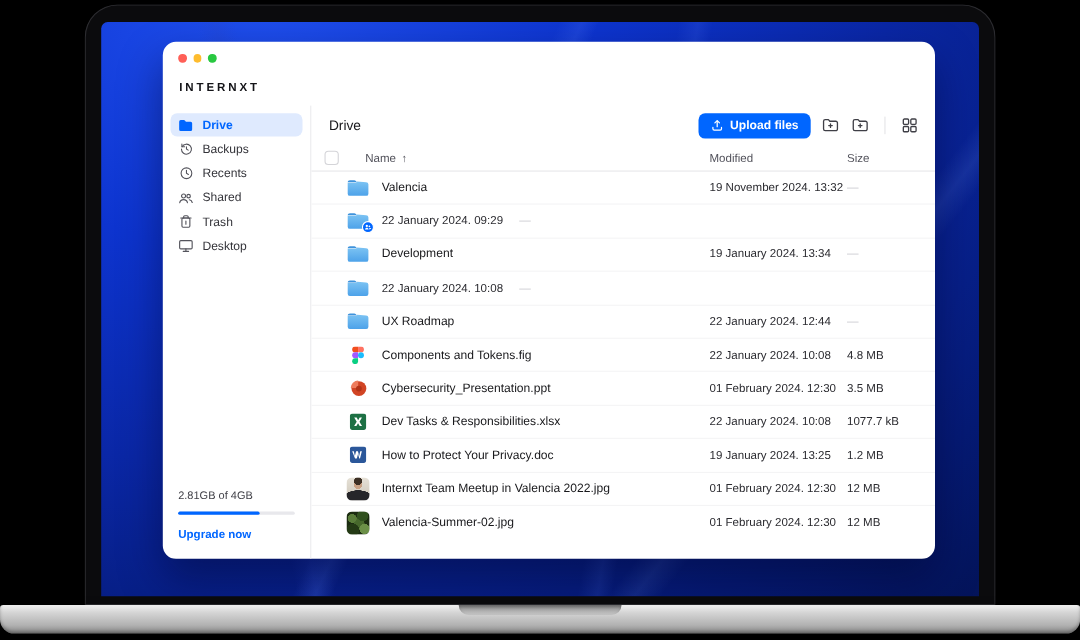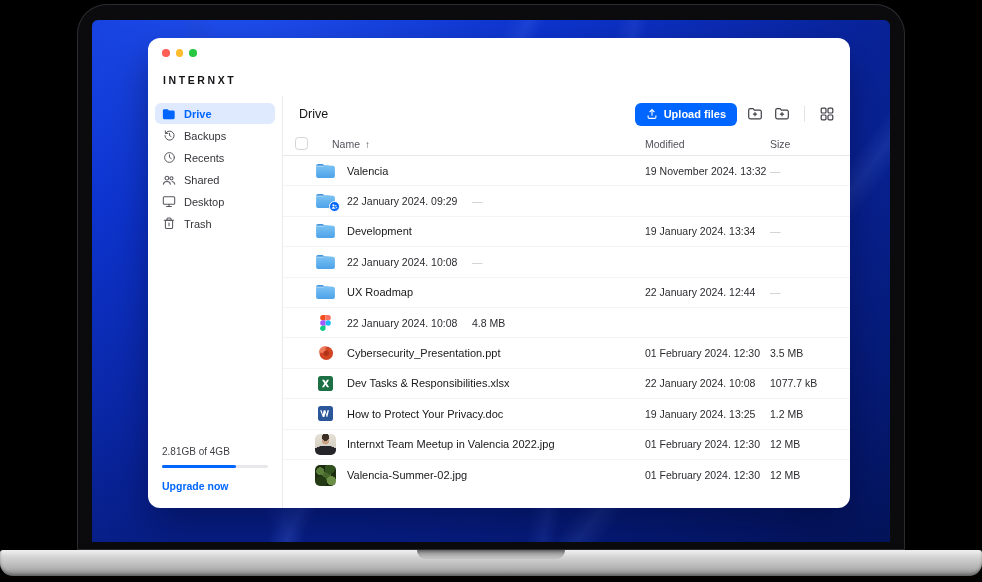--- a/index.html
+++ b/index.html
@@ -152,37 +152,37 @@
                       <circle cx="5.6" cy="4.4" r="2.1"></circle>
                       <path d="M1.6 11.4c.3-2 1.9-3.2 4-3.2s3.7 1.2 4 3.2"></path>
                       <circle cx="10.8" cy="4.6" r="1.8"></circle>
                       <path d="M11.6 8.3c1.6.2 2.7 1.3 3 2.9"></path>
                     </svg>
                   </span>
                   <span>Shared</span>
                 </div>
                 <div class="nav-item">
                   <span class="nav-icon">
-                    <svg width="14" height="13" viewBox="0 0 16 14" fill="none" stroke="currentColor" stroke-width="1.2" stroke-linecap="round">
-                      <rect x="1.5" y="1.5" width="13" height="8.6" rx="1.2"></rect>
-                      <path d="M8 10.1v2.4M5.2 12.7h5.6"></path>
-                    </svg>
-                  </span>
-                  <span>Desktop</span>
-                </div>
-                <div class="nav-item">
-                  <span class="nav-icon">
                     <svg width="12" height="13" viewBox="0 0 14 15" fill="none" stroke="currentColor" stroke-width="1.2" stroke-linecap="round" stroke-linejoin="round">
                       <path d="M1.5 3.6h11"></path>
                       <path d="M4.6 3.6V2.4A1.2 1.2 0 0 1 5.8 1.2h2.4a1.2 1.2 0 0 1 1.2 1.2v1.2"></path>
                       <rect x="2.8" y="3.6" width="8.4" height="9.8" rx="1.2"></rect>
                       <path d="M7 6.8v3.4"></path>
                     </svg>
                   </span>
                   <span>Trash</span>
+                </div>
+                <div class="nav-item">
+                  <span class="nav-icon">
+                    <svg width="14" height="13" viewBox="0 0 16 14" fill="none" stroke="currentColor" stroke-width="1.2" stroke-linecap="round">
+                      <rect x="1.5" y="1.5" width="13" height="8.6" rx="1.2"></rect>
+                      <path d="M8 10.1v2.4M5.2 12.7h5.6"></path>
+                    </svg>
+                  </span>
+                  <span>Desktop</span>
                 </div>
               </div>
             <div class="storage">
               <div class="storage-usage">2.81GB of 4GB</div>
               <div class="progress">
                 <div class="progress-fill" style="width: 70%;"></div>
               </div>
               <div class="upgrade">Upgrade now</div>
             </div>
           </div>
@@ -330,20 +330,21 @@
                 <div class="row">
                   <span class="icon-cell">
                     <svg width="11" height="16" viewBox="0 0 12 18">
                       <path d="M0 3a3 3 0 0 1 3-3h3v6H3a3 3 0 0 1-3-3z" fill="#f24e1e"></path>
                       <path d="M6 0h3a3 3 0 0 1 0 6H6z" fill="#ff7262"></path>
                       <path d="M0 9a3 3 0 0 1 3-3h3v6H3a3 3 0 0 1-3-3z" fill="#a259ff"></path>
                       <circle cx="9" cy="9" r="3" fill="#1abcfe"></circle>
                       <path d="M0 15a3 3 0 0 1 3-3h3v3a3 3 0 0 1-6 0z" fill="#0acf83"></path>
                     </svg>
                   </span>
+                  <span class="cell-name">Components and Tokens.fig</span>
                   <span class="cell-mod">22 January 2024. 10:08</span>
                   <span class="cell-size">4.8 MB</span>
                 </div>
                 <div class="row">
                   <span class="icon-cell">
                     <svg width="16" height="16" viewBox="0 0 18 18">
                       <circle cx="9.3" cy="9.3" r="7.6" fill="#d14424"></circle>
                       <path d="M8.6 1A7.6 7.6 0 0 0 1 8.6h7.6z" fill="#ee7c5c"></path>
                       <circle cx="9.3" cy="9.3" r="3" fill="#b13317"></circle>
                     </svg>

